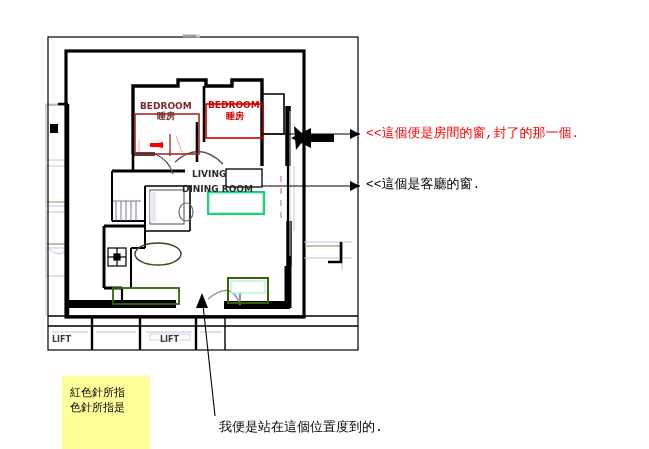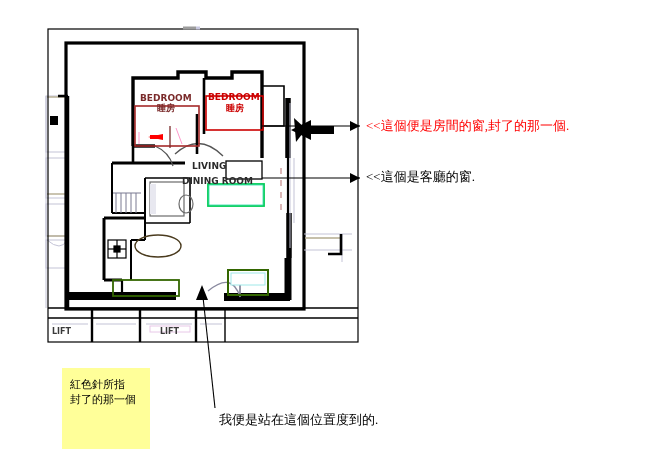--- a/index.html
+++ b/index.html
@@ -1,26 +1,26 @@
 <!DOCTYPE html>
 <html><head>
 <meta charset="utf-8">
 <style>
   html,body{margin:0;padding:0;background:#ffffff;}
   body{
     width:649px;height:449px;position:relative;overflow:hidden;
     font-family:"DejaVu Sans","Liberation Sans",sans-serif;
   }
-  #stage{position:absolute;left:0;top:8px;width:649px;height:375px;}
+  #stage{position:absolute;left:0;top:16px;width:649px;height:375px;}
   #plan-svg{position:absolute;left:0;top:0;width:649px;height:449px;}
 
   .anno{
     position:absolute;
     white-space:nowrap;
-    font-family:Liberation Serif, serif;
+    font-family:Liberation Mono, monospace;
     line-height:1.1;
   }
   #anno-window-bedroom{
     left:366px; top:111px;
     font-size:13px;
     color:#ff0000;
   }
   #anno-window-living{
     left:366px; top:162px;
     font-size:13px;
@@ -245,16 +245,16 @@
   </svg>
 
   <div class="anno" id="anno-window-bedroom">&lt;&lt;這個便是房間的窗,封了的那一個.</div>
 
   <div class="anno" id="anno-window-living">&lt;&lt;這個是客廳的窗.</div>
 
   <div class="anno" id="caption-position">我便是站在這個位置度到的.</div>
 
   <div id="compass-note">
     <span>紅色針所指</span>
-    <span>封了的那一個</span>
+    <span>色針所指是</span>
   </div>
 
 </div>
 
 </body></html>

